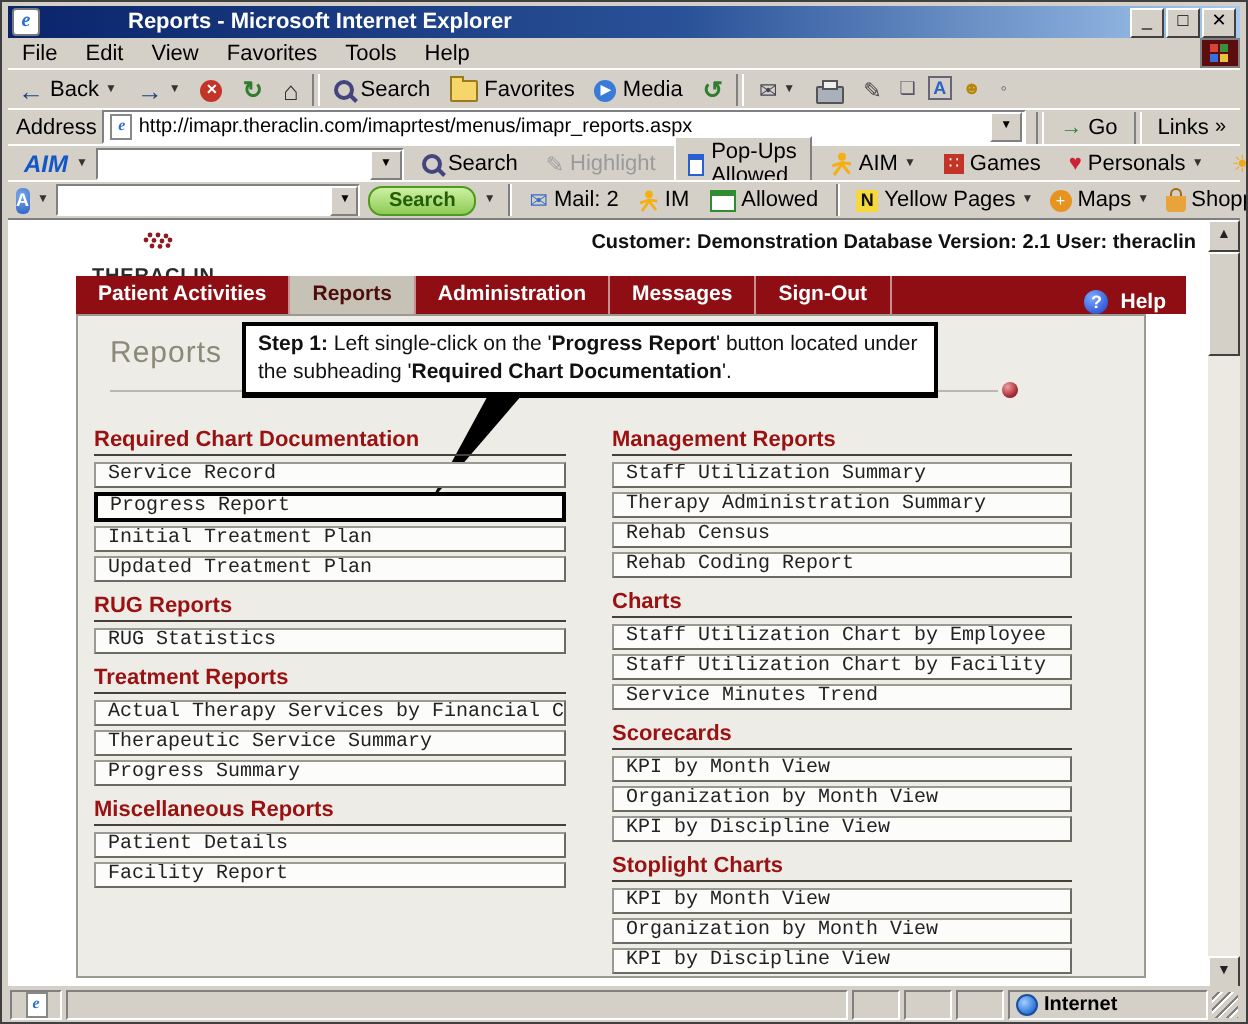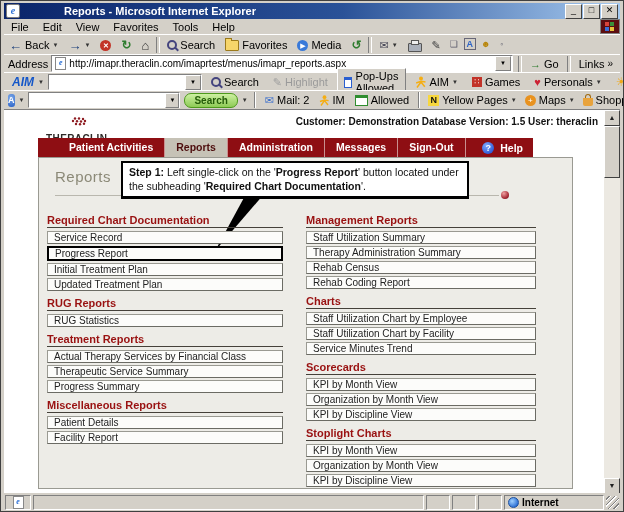--- a/index.html
+++ b/index.html
@@ -72,38 +72,38 @@
   .mailblue{color:#3a6ecc;font-size:11px;}
   
   .client{position:absolute;left:3px;right:3px;top:108px;height:384px;background:#fff;border-top:1px solid #808080;}
   .brand{position:absolute;left:42px;top:3px;display:flex;align-items:flex-end;gap:6px;}
   .brand-stack{text-align:center;line-height:1;}
   .brand-name{font-size:10px;font-weight:bold;color:#2e2a28;letter-spacing:.4px;font-variant:small-caps;}
   .brand-sub{font-size:4.5px;color:#a89a94;letter-spacing:2px;}
   .brand-product{font-family:"Liberation Serif",serif;font-size:26px;color:#8e1b21;line-height:.85;}
   .brand-product::first-letter{font-style:italic;}
   .session{position:absolute;right:22px;top:6px;font-size:10px;font-weight:bold;color:#111;}
-  .navbar{position:absolute;left:34px;top:28px;width:475px;height:19px;background:#8e0e13;display:flex;align-items:center;padding-left:20px;}
+  .navbar{position:absolute;left:34px;top:28px;width:555px;height:19px;background:#8e0e13;display:flex;align-items:flex-end;}
   .tab{padding:0 11px;font-size:10.5px;font-weight:bold;color:#fff;line-height:19px;border-right:1px solid #c98f8f;}
   .tab.active{background:#c6c2b6;color:#4d0d0d;}
   .nav-help{margin-left:auto;display:flex;align-items:center;gap:6px;padding-right:10px;}
   .help-ico{width:12px;height:12px;border-radius:50%;background:radial-gradient(circle at 35% 30%,#7ea8ff,#1440c8);color:#fff;font-size:9px;font-weight:bold;line-height:12px;text-align:center;}
   .help-label{color:#fff;font-size:10.5px;font-weight:bold;}
   .panel{position:absolute;left:34px;top:47px;width:535px;height:332px;background:#edece7;border:1px solid #9a9a92;box-sizing:border-box;}
   .page-title{position:absolute;left:16px;top:10px;font-size:15px;color:#8b8977;letter-spacing:.5px;}
   .rule{position:absolute;left:16px;top:37px;width:444px;height:1px;background:#b9b7ae;}
   .red-dot{position:absolute;left:462px;top:33px;width:8px;height:8px;border-radius:50%;background:radial-gradient(circle at 35% 30%,#f0a0a0,#a42833 65%,#5d0f16);}
   .tail-svg{position:absolute;left:0;top:0;pointer-events:none;}
   .callout{position:absolute;left:82px;top:3px;width:332px;background:#fff;border:2px solid #000;border-bottom-width:3px;padding:3px 6px;font-size:10.5px;line-height:1.3;color:#111;z-index:3;}
   .col{position:absolute;top:56px;}
   .col.left{left:8px;width:236px;}
   .col.right{left:267px;width:230px;}
   .sec-h{font-size:11px;font-weight:bold;color:#991111;border-bottom:1px solid #45413a;padding-bottom:1px;margin:6px 0 3px 0;}
   .col .sec:first-child .sec-h{margin-top:0;}
-  .rbtn{height:13px;line-height:11px;box-sizing:border-box;background:#fcfcfa;border:1px solid #9a9a92;border-right-color:#6b6b64;border-bottom-color:#6b6b64;font-size:10px;color:#222;padding-left:6px;margin-top:2px;overflow:hidden;white-space:nowrap;}
+  .rbtn{height:13px;line-height:11px;box-sizing:border-box;background:#fcfcfa;border:1px solid #9a9a92;border-right-color:#6b6b64;border-bottom-color:#6b6b64;font-size:10px;color:#222;padding-left:6px;margin-top:2px;overflow:hidden;white-space:nowrap;font-family:Liberation Mono, monospace;}
   .rbtn.hl{border:2px solid #000;height:15px;}
   
   .vscroll{position:absolute;right:0;top:0;width:16px;height:384px;background:#ece9e2;}
   .sbtn{position:absolute;left:0;width:16px;height:16px;background:#d4d0c8;border:1px solid;border-color:#fff #404040 #404040 #fff;font-size:7px;line-height:14px;text-align:center;color:#222;box-sizing:border-box;}
   .sthumb{position:absolute;left:0;top:16px;width:16px;height:52px;background:#d4d0c8;border:1px solid;border-color:#fff #404040 #404040 #fff;box-sizing:border-box;}
   
   .statusbar{position:absolute;left:3px;right:3px;top:492px;height:17px;background:#d4d0c8;display:flex;align-items:center;gap:2px;padding:1px 1px;}
   .scell{height:13px;border:1px solid;border-color:#808080 #fff #fff #808080;background:#d4d0c8;display:flex;align-items:center;gap:3px;padding:0 3px;font-size:10px;color:#000;}
   .scell.icon{width:18px;justify-content:center;}
   .scell.main{flex:1;}
@@ -320,21 +320,21 @@
               <circle cx="18" cy="7.2" r="1.2"></circle>
               <circle cx="22" cy="6.8" r="1.2"></circle>
             </g>
         </svg><br>
         <span class="brand-name">THERACLIN</span><br>
         <span class="brand-sub">SYSTEMS</span>
       </span>
       <span class="brand-product">iMAPR</span>
     </div>
 
-    <div class="session">Customer: Demonstration Database Version: 1.5 User: theraclin</div>
+    <div class="session">Customer: Demonstration Database Version: 2.1 User: theraclin</div>
 
     <div class="navbar">
       <span class="tab">Patient Activities</span>
       <span class="tab active">Reports</span>
       <span class="tab">Administration</span>
       <span class="tab">Messages</span>
       <span class="tab">Sign-Out</span>
       <span class="nav-help">
         <span class="help-ico">?</span>
         <span class="help-label">Help</span>

